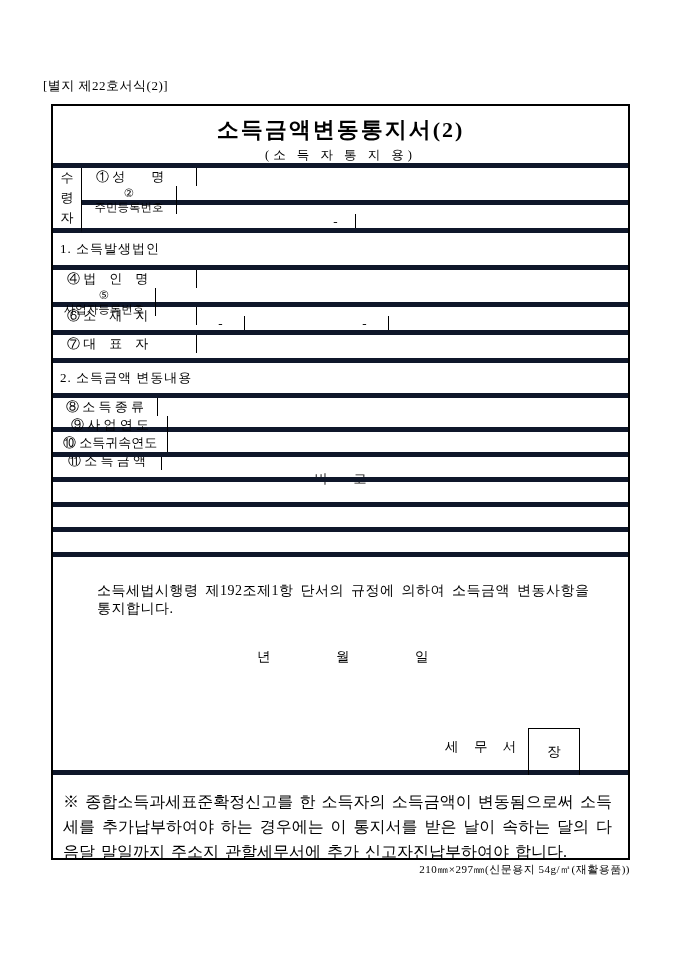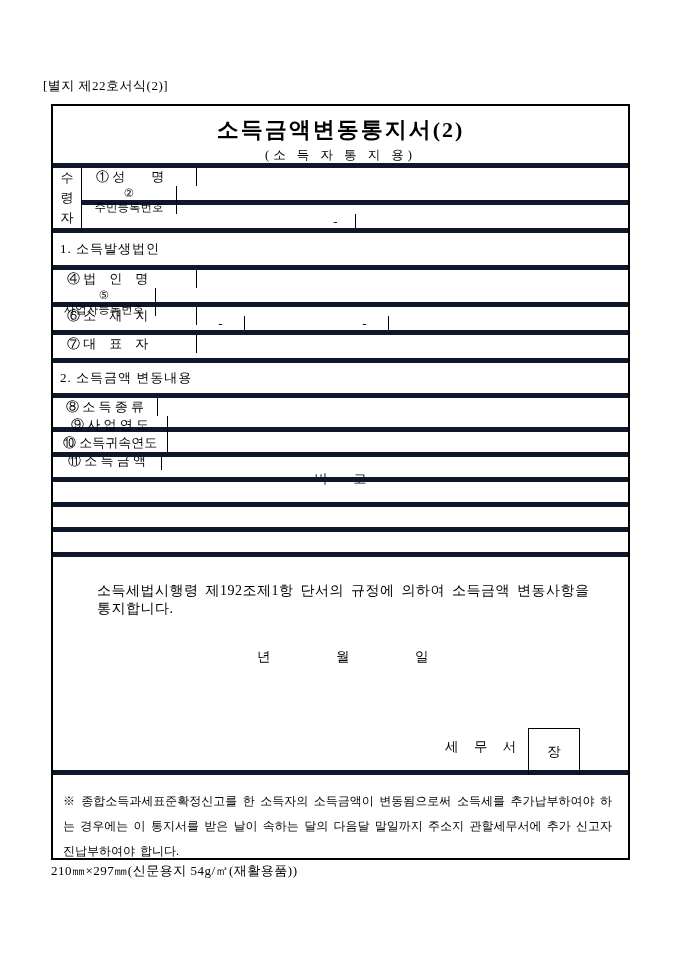--- a/index.html
+++ b/index.html
@@ -75,29 +75,29 @@
   .body-sec { left:0; right:0; top:451px; height:218px; }
   .notice { position:absolute; left:44px; right:20px; top:25px; font-size:14px; word-spacing:3px; letter-spacing:0.5px; }
   .date-lbl { position:absolute; top:91px; font-size:13.5px; }
   .d-year { left:204px; } .d-month { left:283px; } .d-day { left:362px; }
   .taxoffice { position:absolute; left:392px; top:181px; font-size:13.5px; letter-spacing:6px; white-space:pre; }
   .stampbox {
     position:absolute; left:475px; top:171px; width:52px; height:47px;
     border:1.5px solid #000; border-bottom:none;
     display:flex; align-items:center; justify-content:center; font-size:13.5px;
   }
-  .footnote-sec { left:0; right:0; top:669px; bottom:0; font-size:12px; }
+  .footnote-sec { left:0; right:0; top:669px; bottom:0; font-size:16px; }
   .footnote-text {
     position:absolute; left:10px; right:16px; top:14px;
     line-height:25px; text-align:justify; word-spacing:2px;
   }
   .footnote-text .fn-body { display:inline; }
   .paper-note {
     position:absolute; left:51px; top:862px; width:579px;
-    font-size:13px; letter-spacing:0.5px;
+    text-align:right; font-size:11px; letter-spacing:0.5px;
   }
 </style>
 </head>
 <body>
 
 <div class="doc-ref">[별지 제22호서식(2)]</div>
 
 <div class="form-box">
 
   <div class="abs title-sec bb">

